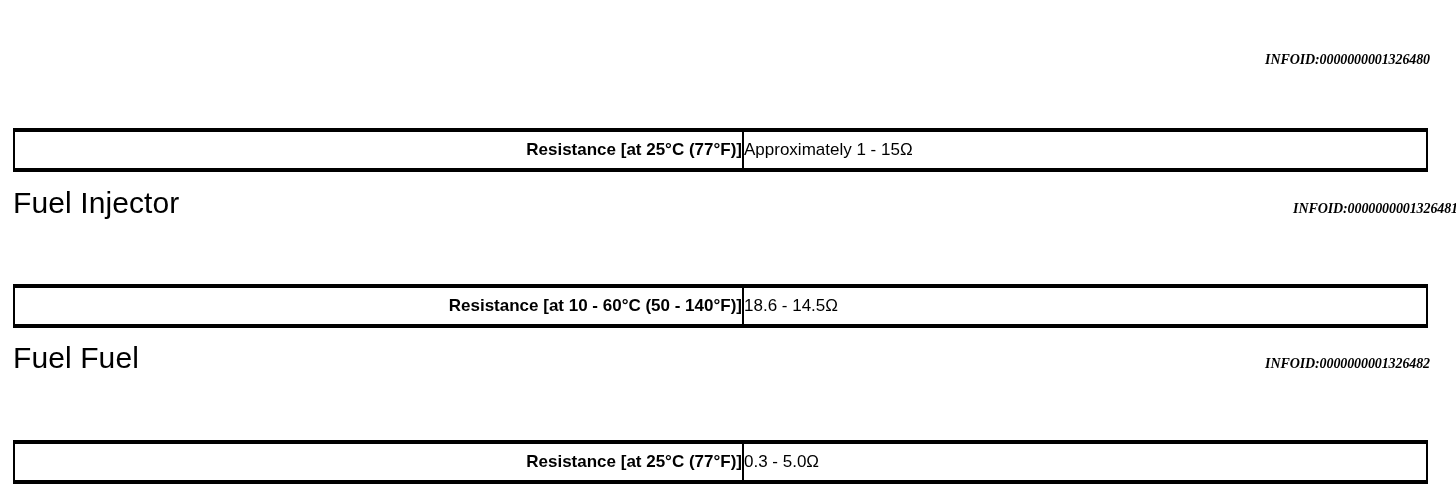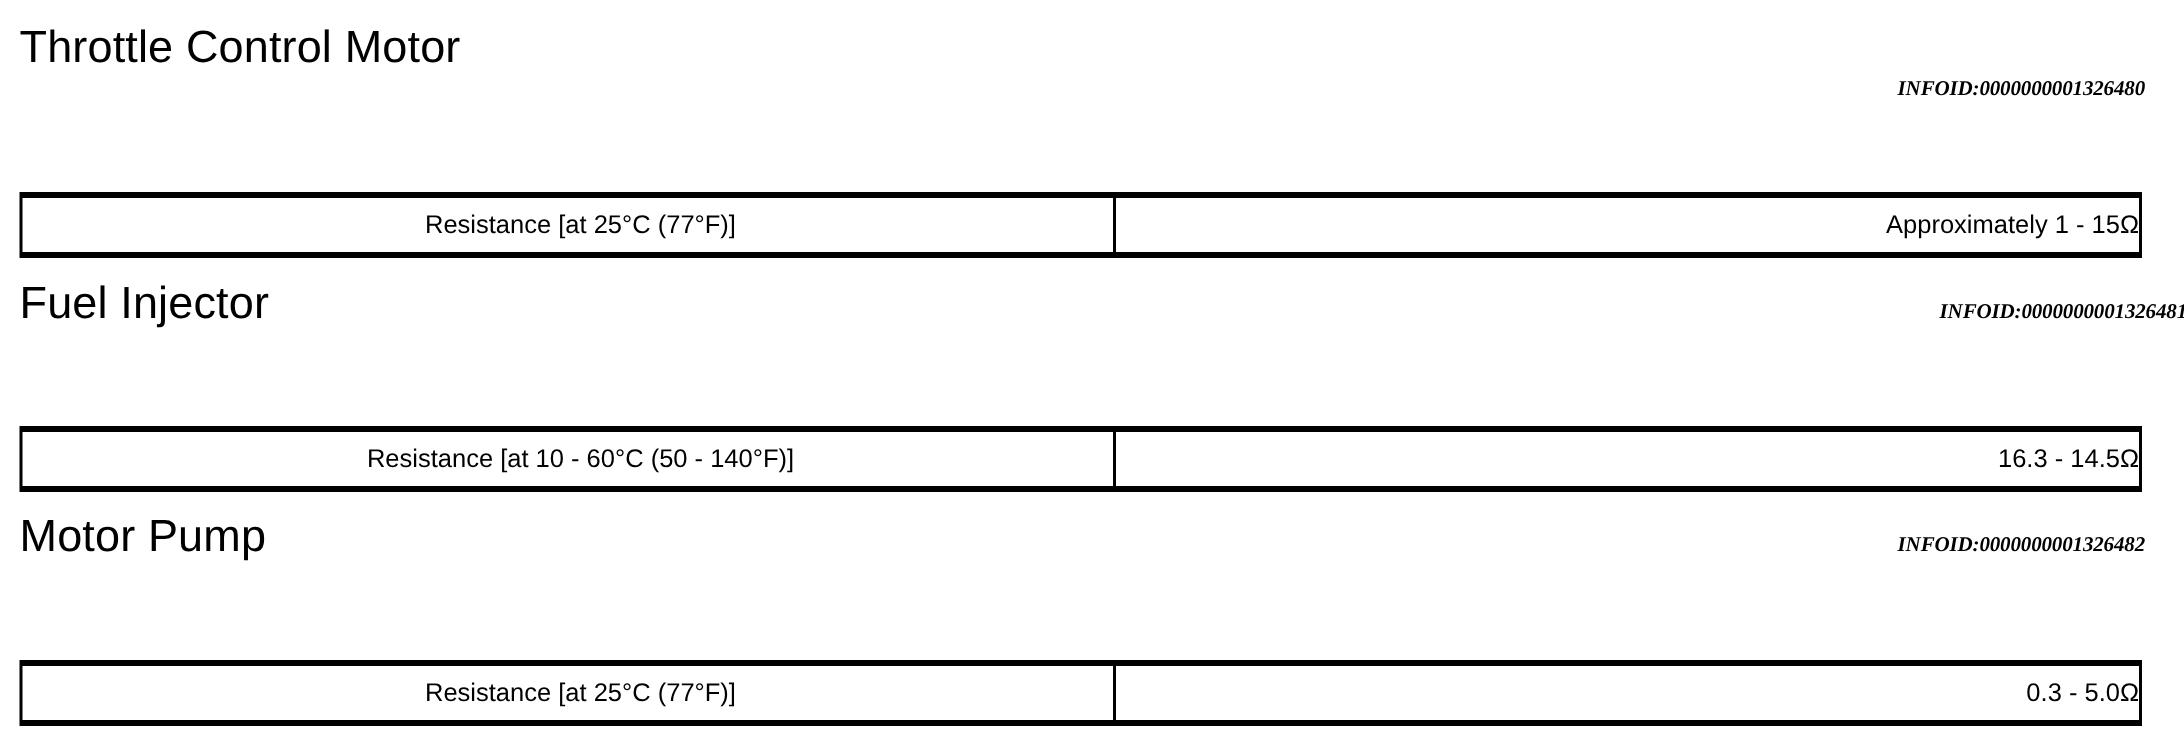--- a/index.html
+++ b/index.html
@@ -68,36 +68,36 @@
     height: 36px;
     vertical-align: middle;
     font-size: 17px;
     font-weight: 400;
   }
   td.cell-label {
     width: 710px;
     border-left: 2px solid #000;
     border-right: 2px solid #000;
     padding-left: 17px;
-    text-align: center;
+    text-align: right;
     white-space: nowrap;
+    font-weight: bold;
   }
   td.cell-value {
     border-right: 2px solid #000;
-    text-align: right;
+    text-align: left;
     white-space: nowrap;
   }
 </style>
 </head>
 <body>
 
 <div class="page">
 
   <div class="section-head" style="top:14px;">
-    <div class="section-title">Throttle Control Motor</div>
     <div class="infoid" style="top:38px;">INFOID:0000000001326480</div>
   </div>
 
   <table class="spec-table" style="top:128px;">
     <tbody>
       <tr>
         <td class="cell-label">Resistance [at 25°C (77°F)]</td>
         <td class="cell-value">Approximately 1 - 15Ω</td>
       </tr>
     </tbody>
@@ -105,27 +105,27 @@
 
   <div class="section-head" style="top:185px;padding-left:28px;">
     <div class="section-title">Fuel Injector</div>
     <div class="infoid" style="top:16px;">INFOID:0000000001326481</div>
   </div>
 
   <table class="spec-table" style="top:284px;">
     <tbody>
       <tr>
         <td class="cell-label">Resistance [at 10 - 60°C (50 - 140°F)]</td>
-        <td class="cell-value">16.3 - 14.5Ω</td>
+        <td class="cell-value">18.6 - 14.5Ω</td>
       </tr>
     </tbody>
   </table>
 
   <div class="section-head" style="top:340px;">
-    <div class="section-title">Motor Pump</div>
+    <div class="section-title">Fuel Fuel</div>
     <div class="infoid" style="top:16px;">INFOID:0000000001326482</div>
   </div>
 
   <table class="spec-table" style="top:440px;">
     <tbody>
       <tr>
         <td class="cell-label">Resistance [at 25°C (77°F)]</td>
         <td class="cell-value">0.3 - 5.0Ω</td>
       </tr>
     </tbody>

